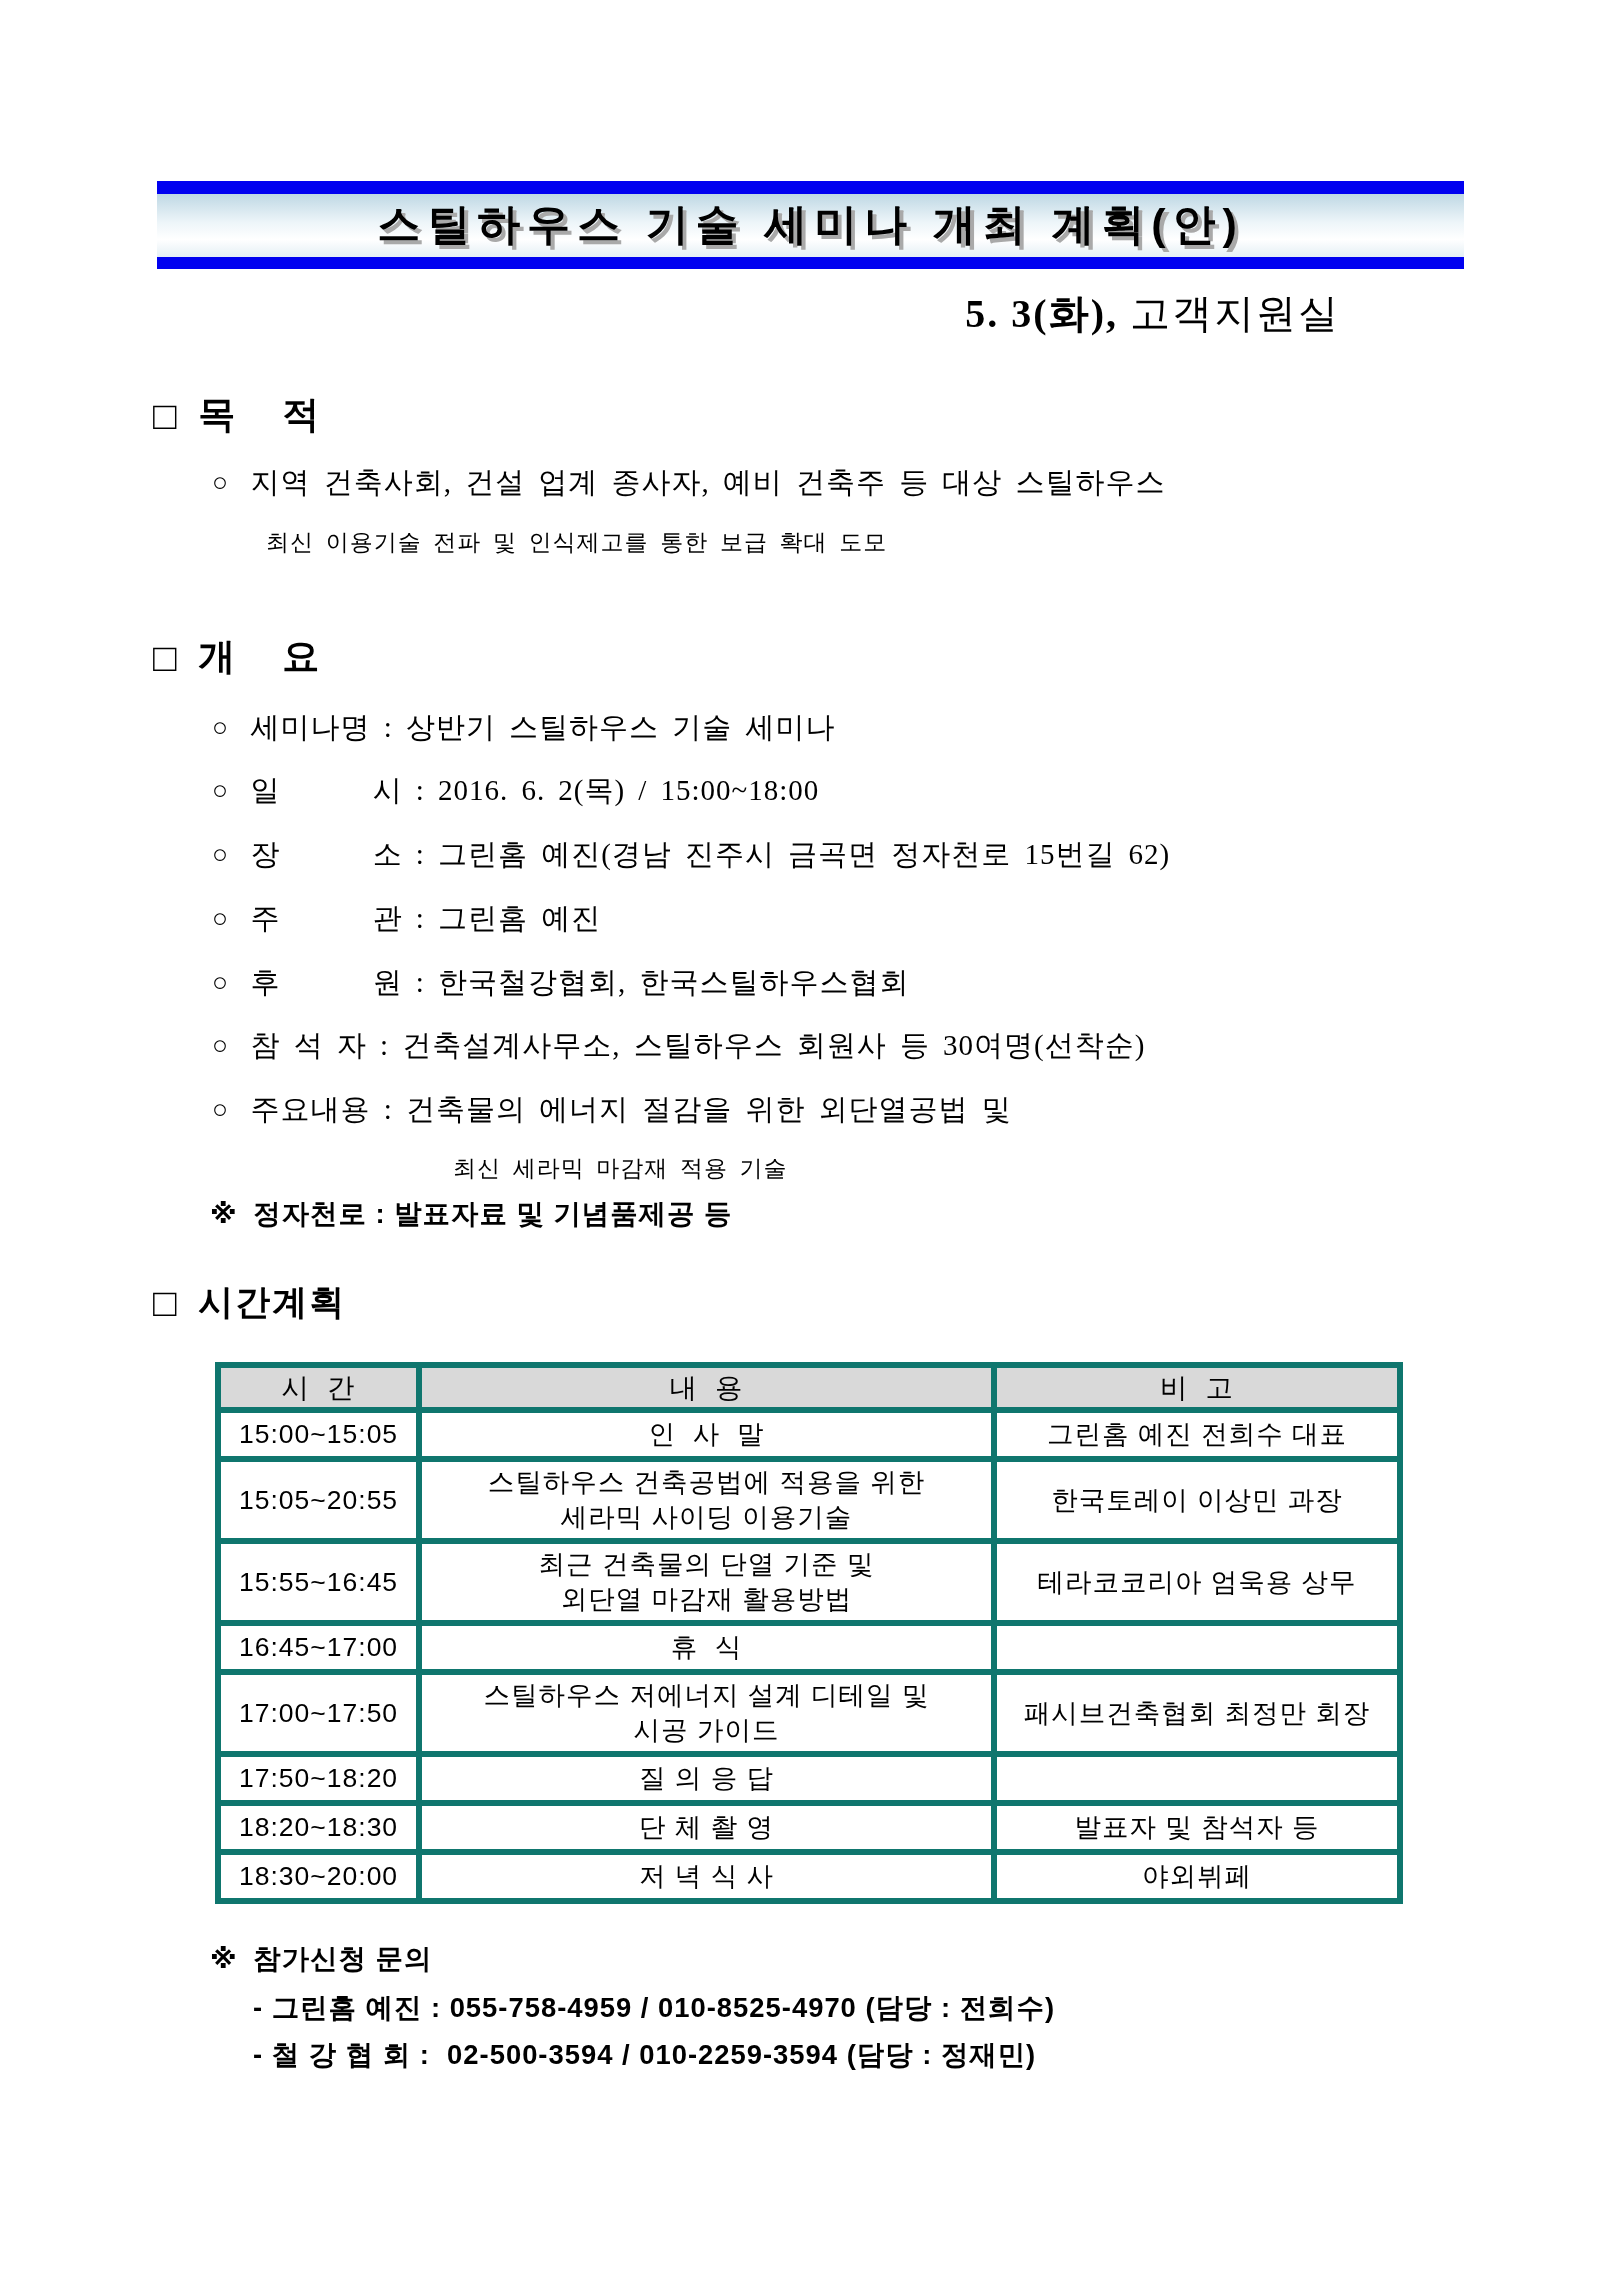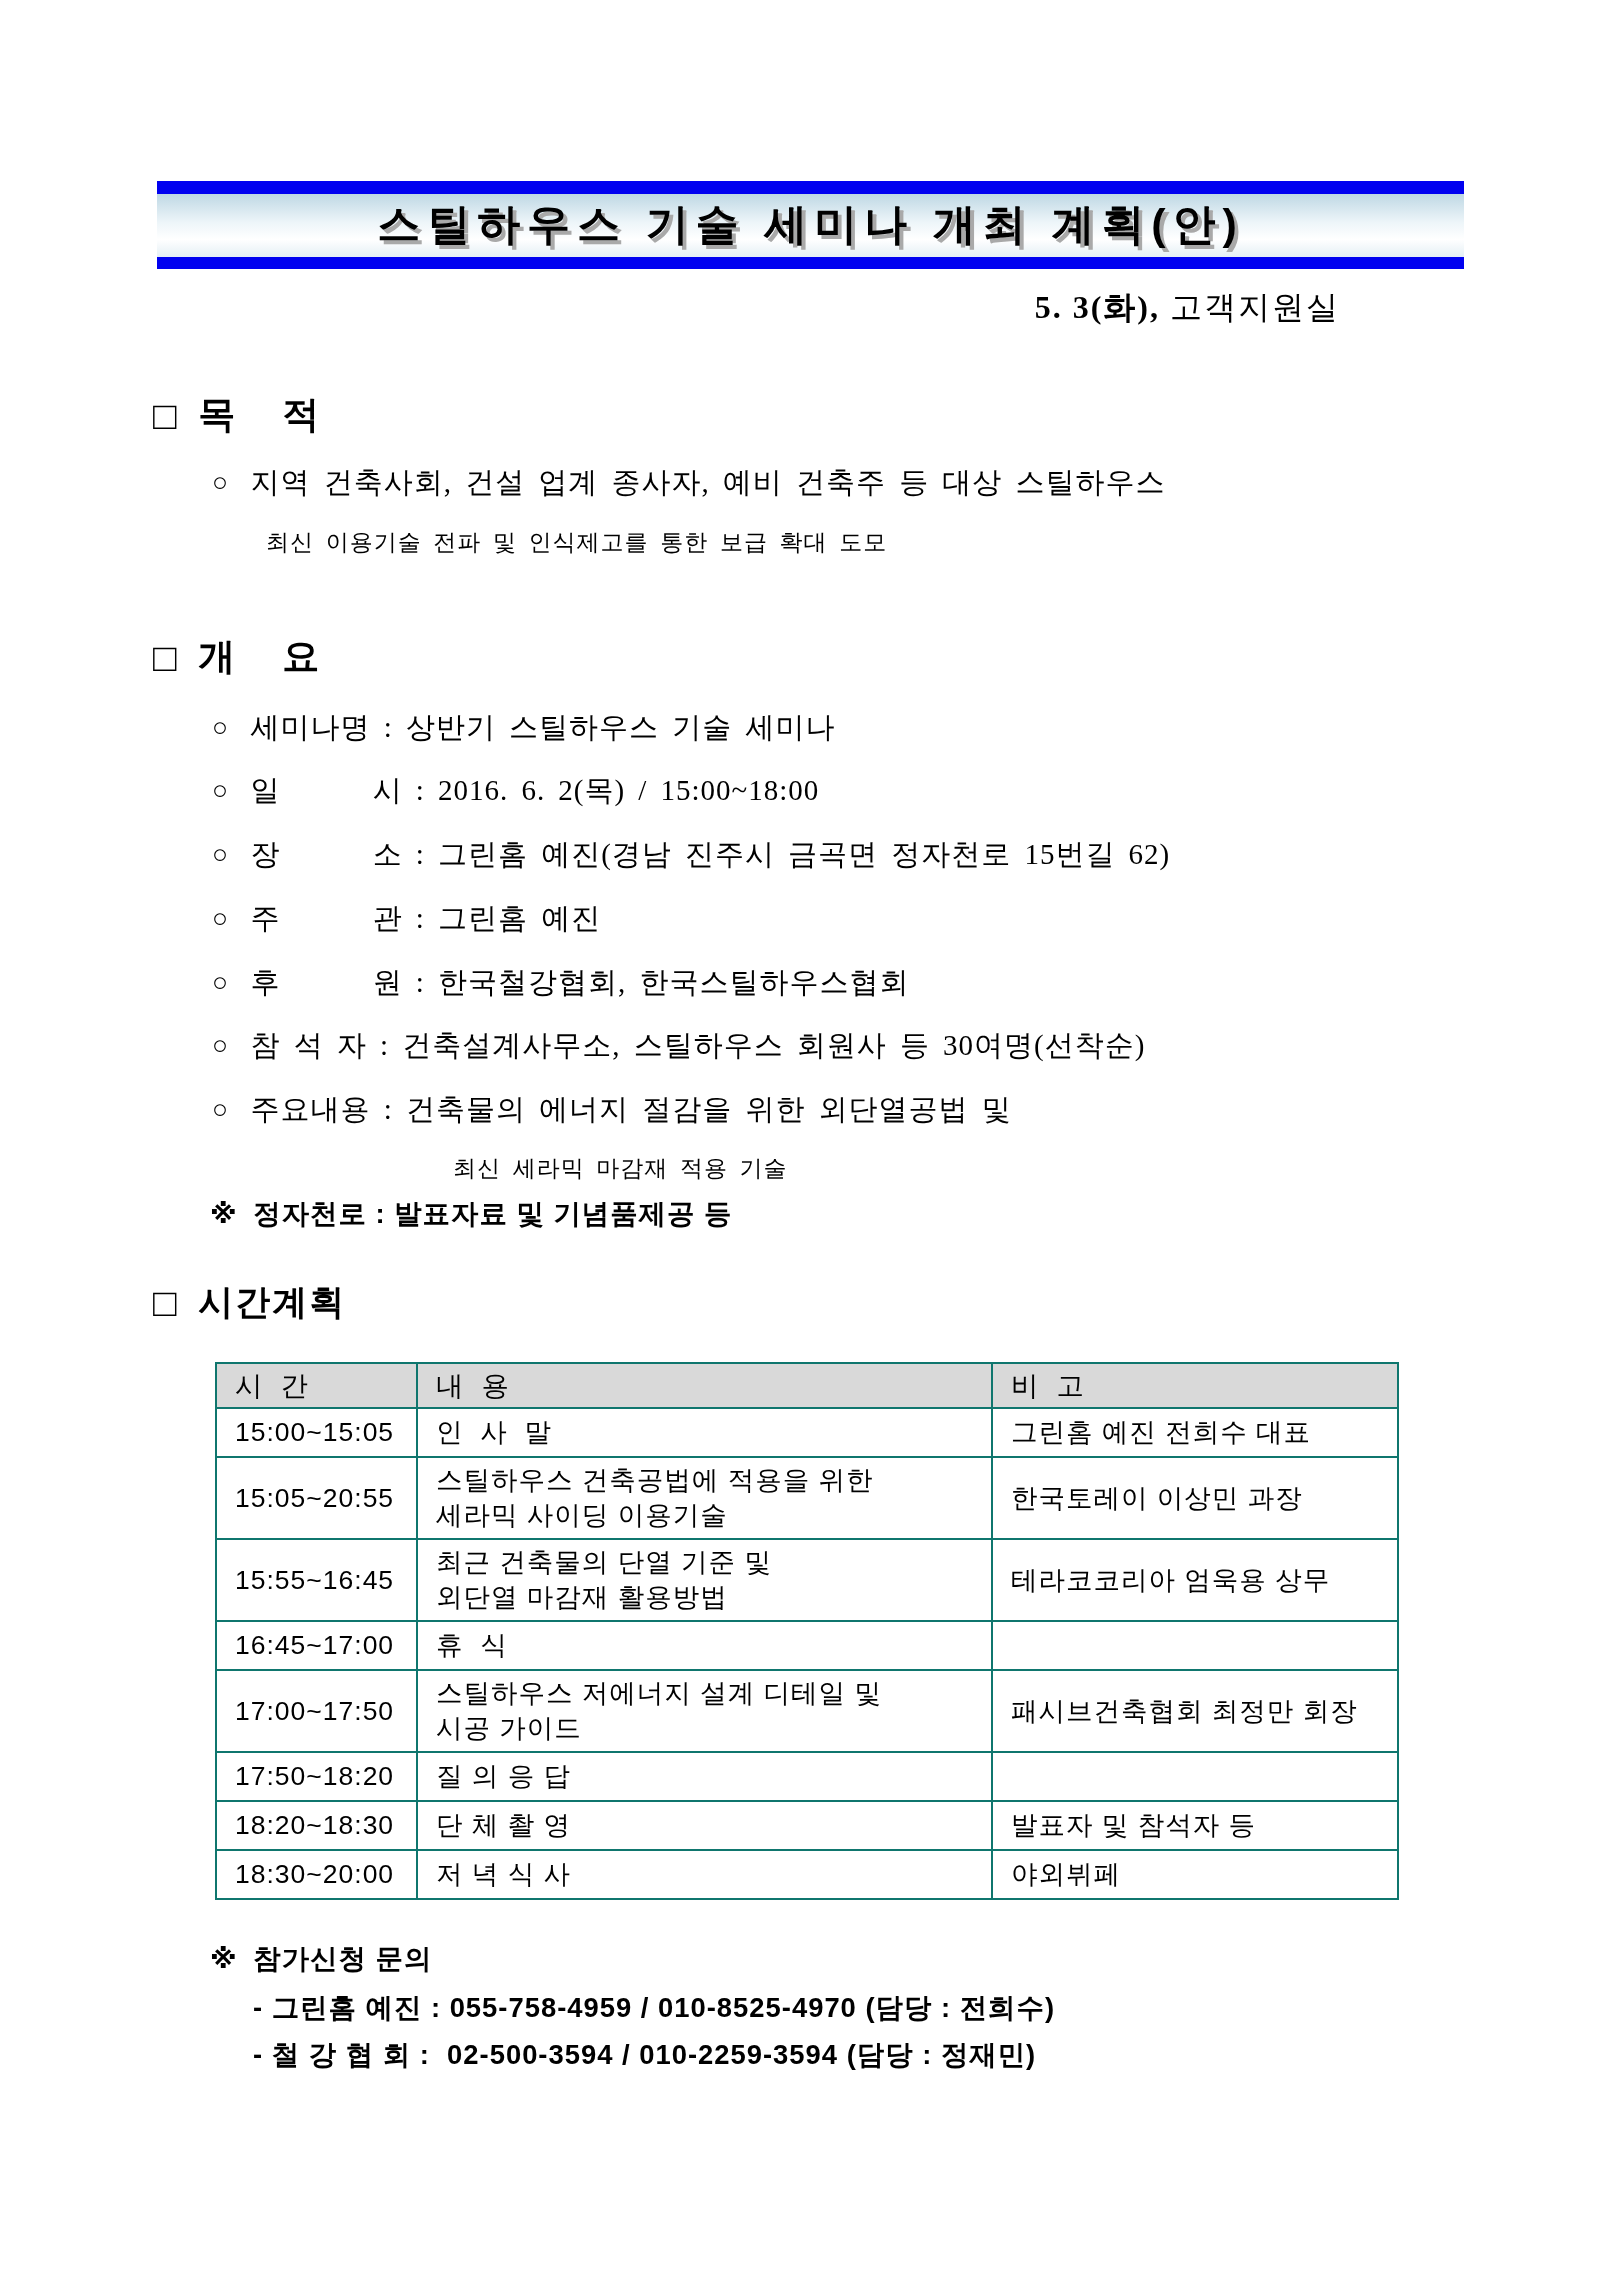--- a/index.html
+++ b/index.html
@@ -23,21 +23,21 @@
   }
   .banner .title {
     font-family:"Liberation Sans","DejaVu Sans",sans-serif;
     font-weight:bold; font-size:43px; letter-spacing:6.9px;
     color:#000; text-shadow:3.9px 3.9px 0 #a9a9a9;
   }
 
   
   .date-line {
     position:absolute; top:286px; right:160px;
-    font-size:32px; letter-spacing:2px;
+    font-size:40px; letter-spacing:2px;
   }
   .date-line .d { font-weight:bold; }
 
   
   .sec-heading {
     position:absolute; left:153px;
     display:flex; align-items:center; gap:19.6px;
     font-weight:bold; font-size:37px; letter-spacing:2px;
   }
   .sec-heading .sq { font-weight:normal; font-size:39px; line-height:1; }
@@ -64,21 +64,21 @@
   }
 
   
   table.sched {
     position:absolute; left:215px; top:1362px;
     width:1182px; border-collapse:collapse; table-layout:fixed;
     font-family:"Liberation Sans","DejaVu Sans",sans-serif;
     font-size:26.5px;
   }
   table.sched th, table.sched td {
-    border:2px solid #0f766e; text-align:left; vertical-align:middle;
+    border:6px solid #0f766e; text-align:center; vertical-align:middle;
     padding:0 18px; line-height:35px; letter-spacing:1px;
   }
   table.sched th { background:#d9d9d9; font-weight:normal; font-size:27.4px; }
   table.sched { border:2.9px solid #111; }
   tr.r-h { height:45px; }
   tr.r-s { height:49px; }
   tr.r-d { height:82px; }
 
   
   .contact-item {

